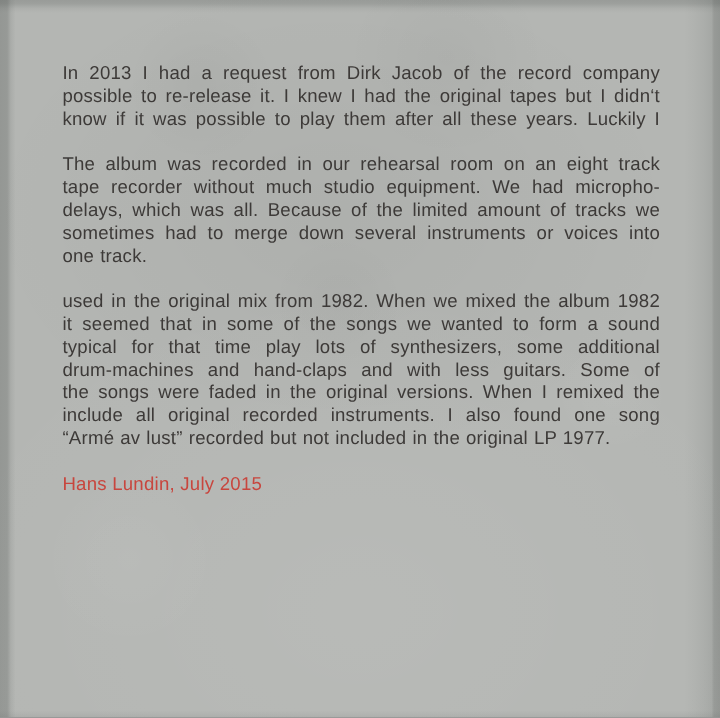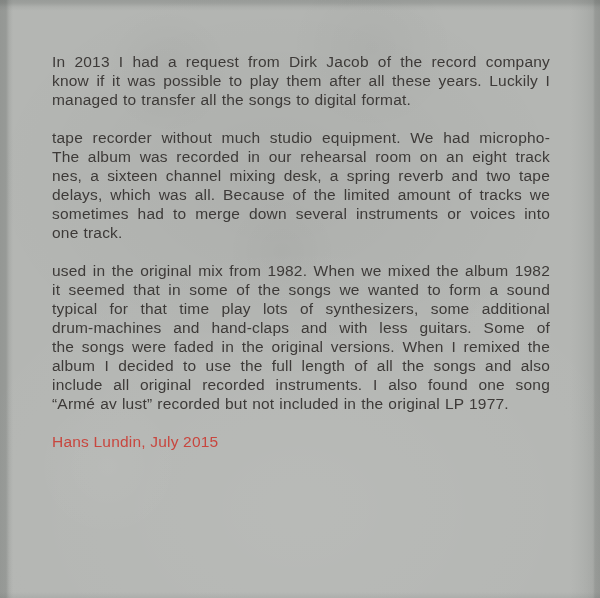--- a/index.html
+++ b/index.html
@@ -74,40 +74,38 @@
 <body>
 
 <div class="page">
   <div class="edge-shading"></div>
   <div class="paper-texture"></div>
 
   <div class="text-block">
 
     <p class="para">
       <span class="line">In 2013 I had a request from Dirk Jacob of the record company</span>
+      <span class="line">possible to re-release it. I knew I had the original tapes but I didn‘t</span>
       <span class="line">know if it was possible to play them after all these years. Luckily I</span>
-      <span class="line last">managed to transfer all the songs to digital format.</span>
     </p>
 
     <p class="para">
+      <span class="line">The album was recorded in our rehearsal room on an eight track</span>
       <span class="line">tape recorder without much studio equipment. We had micropho-</span>
-      <span class="line">The album was recorded in our rehearsal room on an eight track</span>
-      <span class="line">nes, a sixteen channel mixing desk, a spring reverb and two tape</span>
       <span class="line">delays, which was all. Because of the limited amount of tracks we</span>
       <span class="line">sometimes had to merge down several instruments or voices into</span>
       <span class="line last">one track.</span>
     </p>
 
     <p class="para">
       <span class="line">used in the original mix from 1982. When we mixed the album 1982</span>
       <span class="line">it seemed that in some of the songs we wanted to form a sound</span>
       <span class="line">typical for that time play lots of synthesizers, some additional</span>
       <span class="line">drum-machines and hand-claps and with less guitars. Some of</span>
       <span class="line">the songs were faded in the original versions. When I remixed the</span>
-      <span class="line">album I decided to use the full length of all the songs and also</span>
       <span class="line">include all original recorded instruments. I also found one song</span>
       <span class="line last">“Armé av lust” recorded but not included in the original LP 1977.</span>
     </p>
 
     <p class="signature">Hans Lundin, July 2015</p>
 
   </div>
 </div>
 
 </body></html>

